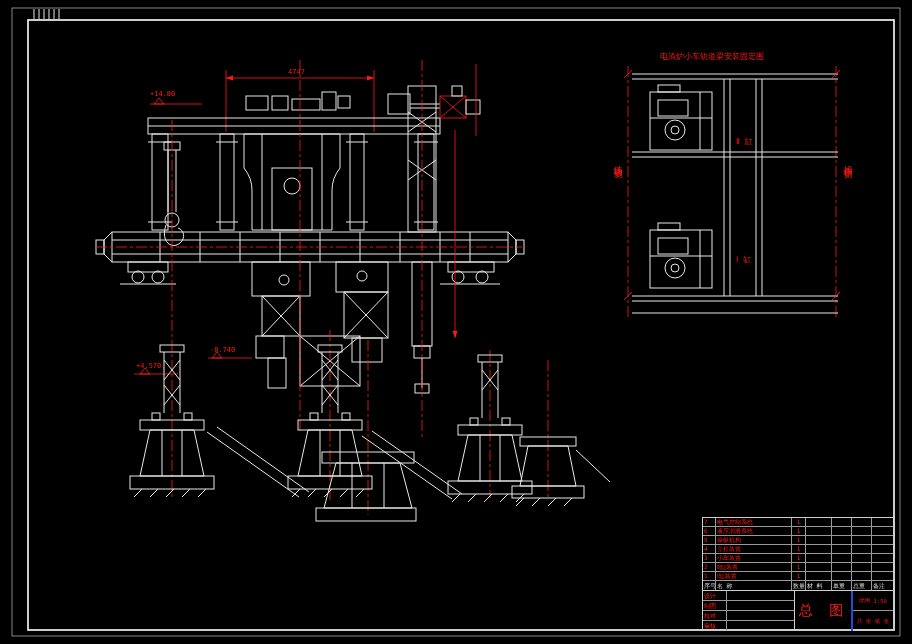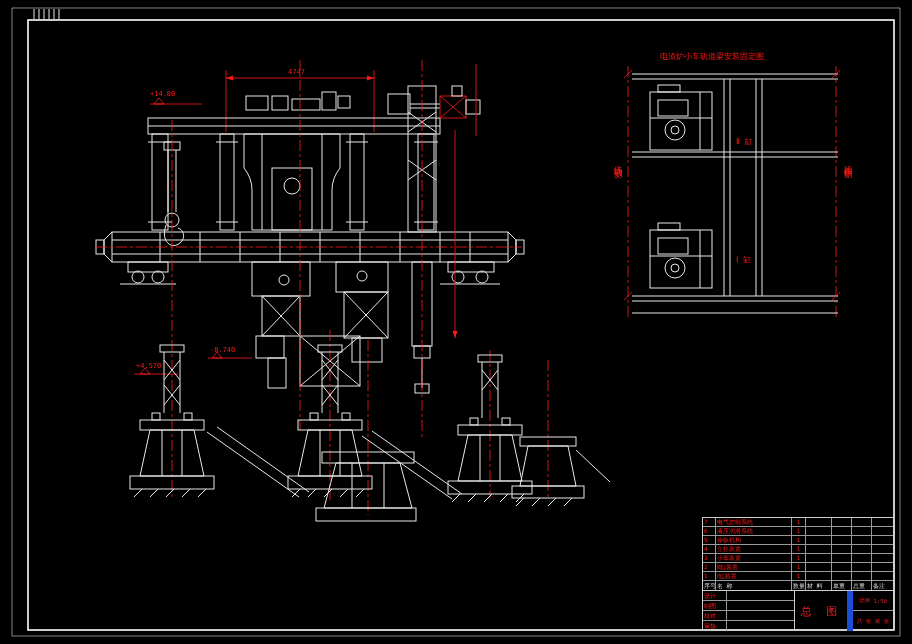--- a/index.html
+++ b/index.html
@@ -26,22 +26,22 @@
   .c{border-right:1px solid #9a9a9a;overflow:hidden;white-space:nowrap;padding:0 1px;}
   .c:last-child{border-right:none;}
   .cs{flex:0 0 13px;} .cn{flex:0 0 76px;} .cq{flex:0 0 14px;text-align:center;}
   .cm{flex:0 0 26px;} .cu{flex:0 0 20px;} .ct{flex:0 0 20px;} .cb{flex:1;}
   .low{display:flex;height:40px;}
   .lleft{flex:0 0 92px;border-right:1px solid #cfcfcf;}
   .lrow{display:flex;height:10px;line-height:9px;border-bottom:1px solid #9a9a9a;}
   .lrow:last-child{border-bottom:none;}
   .ll{flex:0 0 24px;border-right:1px solid #9a9a9a;padding:0 1px;}
   .lv{flex:1;padding:0 1px;}
-  .lmid{flex:0 0 58px;border-right:6px solid #1d4ed8;display:flex;
-        align-items:center;justify-content:center;font-size:11px;letter-spacing:4px;}
+  .lmid{flex:0 0 58px;border-right:2px solid #1d4ed8;display:flex;
+        align-items:center;justify-content:center;font-size:14px;letter-spacing:4px;}
   .lright{flex:1;font-size:5.5px;}
   .rrow{display:flex;height:20px;border-bottom:1px solid #9a9a9a;align-items:center;justify-content:center;}
   .rrow:last-child{border-bottom:none;}
 </style>
 </head>
 <body>
 
 <div class="stage">
 <svg width="912" height="644" viewBox="0 0 912 644">
 

